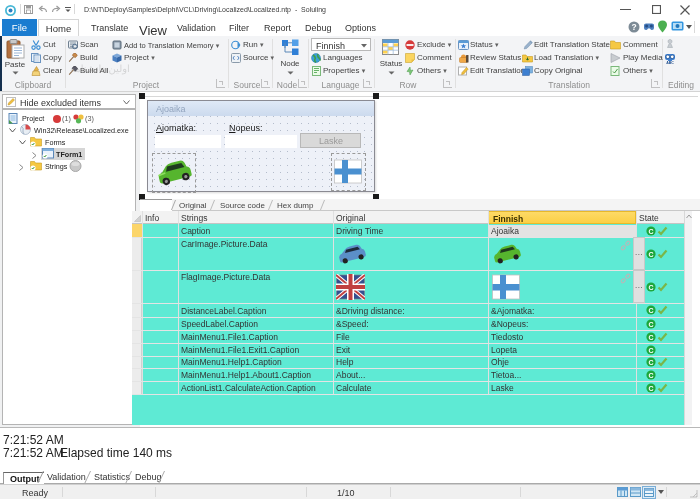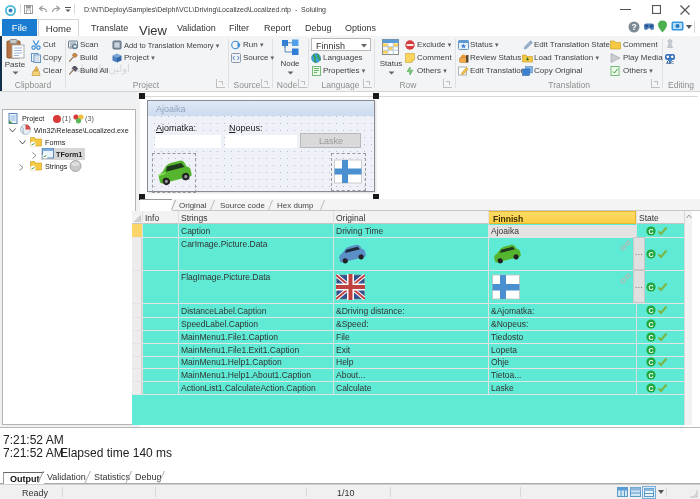--- a/index.html
+++ b/index.html
@@ -318,20 +318,30 @@
   <text x="6" y="11.5" font-size="3.5" fill="#1a4a8a" text-anchor="middle" font-weight="bold" font-family="Liberation Sans">ABC</text>
 </svg>
 <div class="grp-label" style="left:662px;width:38px;">Editing</div>
 
 <div class="tx" style="left:70px;top:27px;font-size:10px;color:#999;opacity:0.35;letter-spacing:2px;">اولین دانشنامه</div>
 
 </div>
 
 <div class="abs" style="left:0;top:92px;width:700px;height:335px;background:#f0f1f2;">
 
+  <div class="abs" style="left:2px;top:2px;width:134px;height:15px;background:#fff;border:1px solid #b4b4b4;box-sizing:border-box;">
+    <svg class="abs" style="left:3px;top:2px" width="10" height="10" viewBox="0 0 10 10">
+      <rect x="0.5" y="0.5" width="9" height="9" fill="#fff" stroke="#c0c0c0"></rect>
+      <path d="M2.5 6 L7 1.5 L8.5 3 L4 7.5 L2 8Z" fill="#f0c040" stroke="#c09020" stroke-width="0.5"></path>
+    </svg>
+    <div class="tx" style="left:17px;top:2.5px;color:#333;">Hide excluded items</div>
+    <svg class="abs" style="right:5px;top:5px" width="7" height="5" viewBox="0 0 7 5">
+          <path d="M0.5 0.5 L3.5 4 L6.5 0.5" stroke="#666" fill="none"></path>
+        </svg>
+  </div>
   <div class="abs" style="left:2px;top:17px;width:134px;height:316px;background:#fff;border:1px solid #b4b4b4;box-sizing:border-box;font-size:7.2px;">
 
     <svg class="abs" style="left:5px;top:3px" width="10" height="11" viewBox="0 0 10 11">
       <rect x="1" y="0.5" width="8" height="10" fill="#eaf2fb" stroke="#5a87b8"></rect>
       <g stroke="#7fb0dd" stroke-width="0.9">
             <line x1="2.5" y1="3" x2="7.5" y2="3"></line>
             <line x1="2.5" y1="5" x2="7.5" y2="5"></line>
             <line x1="2.5" y1="7" x2="7.5" y2="7"></line>
           </g>
       <path d="M1 7 L5 10.5 L1 10.5Z" fill="#4a9a4a"></path>

